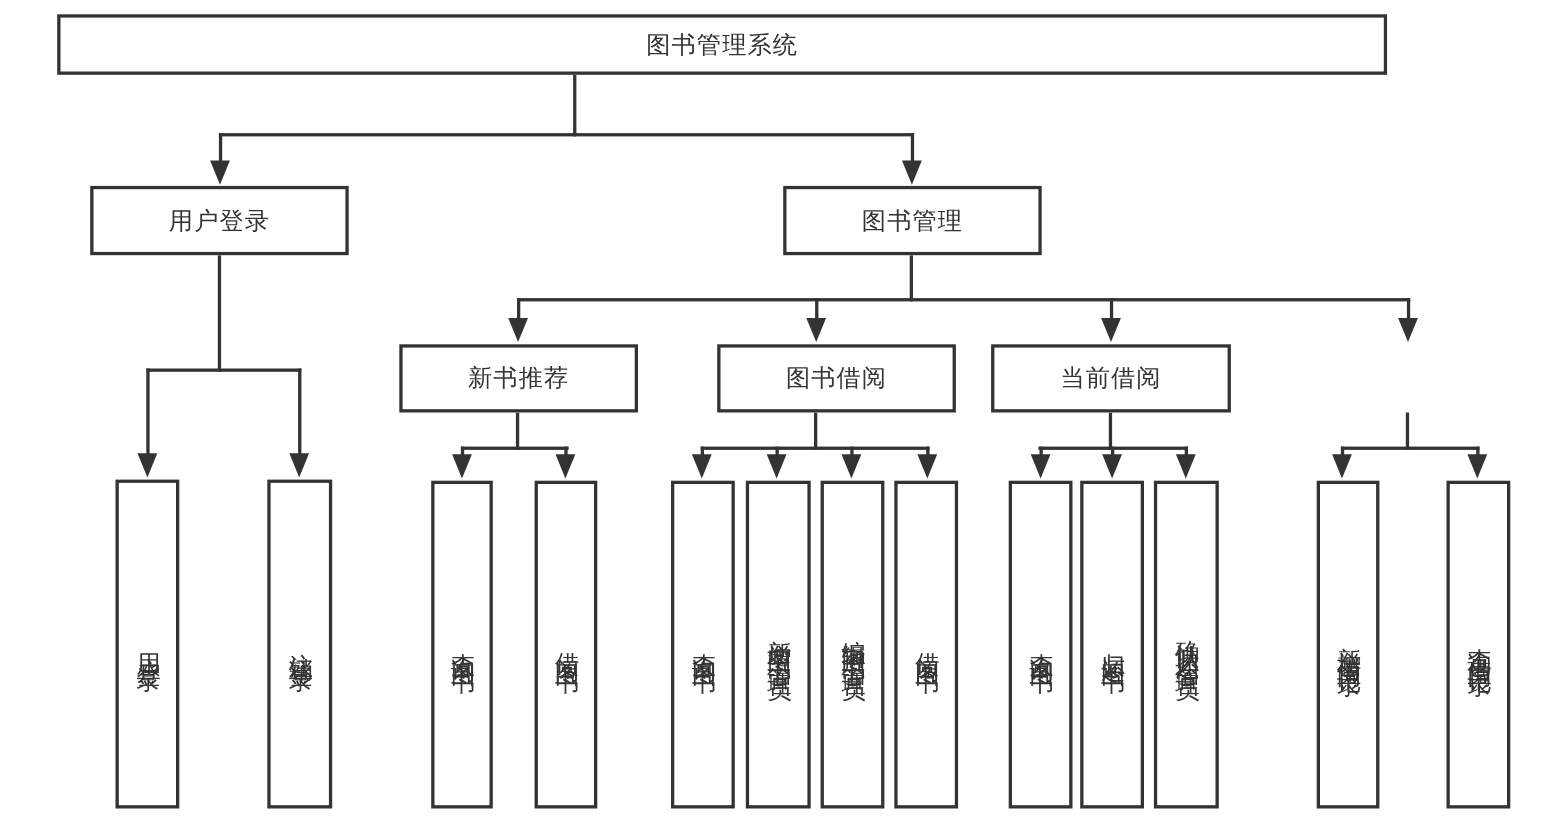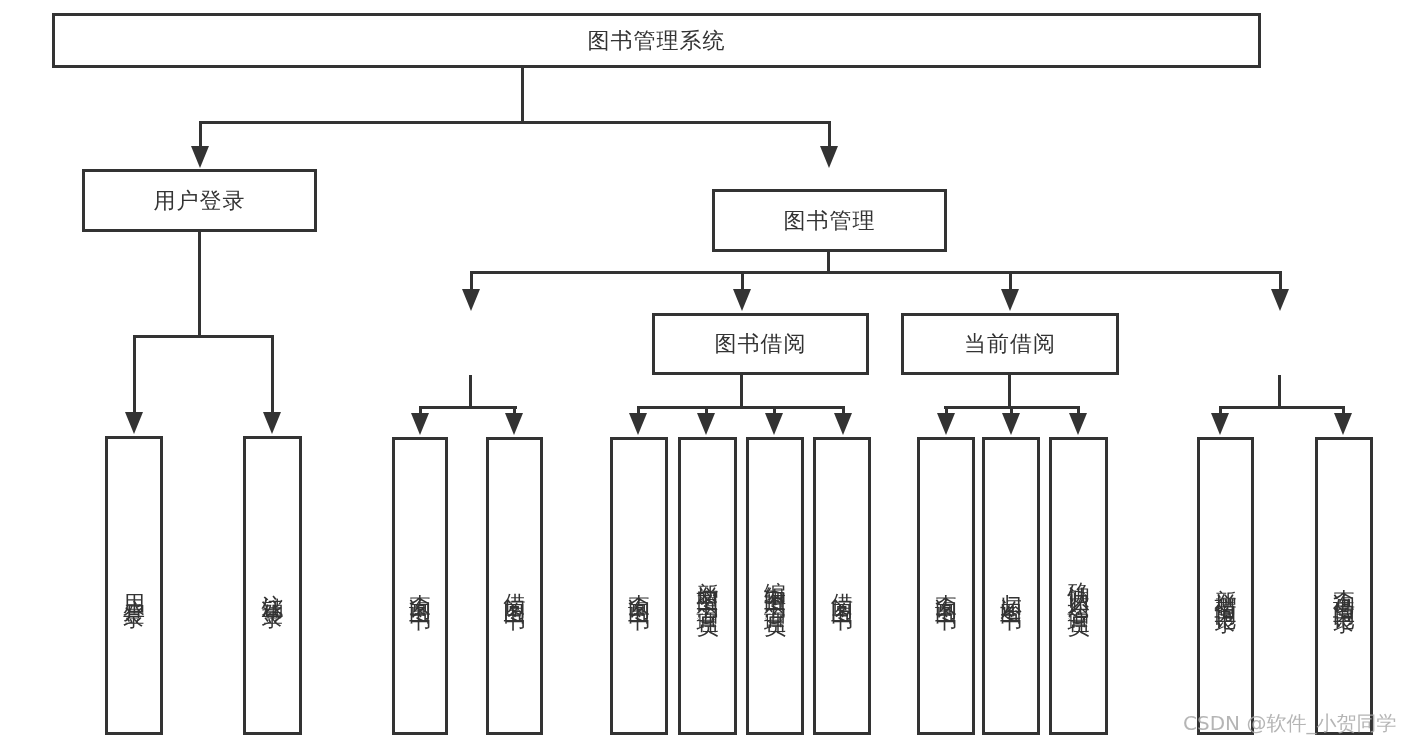--- a/index.html
+++ b/index.html
@@ -187,22 +187,23 @@
       <div class="head"></div>
     </div>
   <div class="arrow" style="left:1334px;top:406px;height:29px;">
       <div class="stem"></div>
       <div class="head"></div>
     </div>
 
   <div class="box hbox" style="left:20px;top:13px;width:1209px;height:55px;margin-left:32px;">图书管理系统</div>
 
   <div class="box hbox" style="left:82px;top:169px;width:235px;height:63px;">用户登录</div>
-  <div class="box hbox" style="left:712px;top:169px;width:235px;height:63px;margin-top:20px;">图书管理</div>
-
+  <div class="box hbox" style="left:712px;top:169px;width:235px;height:63px;">图书管理</div>
+
+  <div class="box hbox" style="left:363px;top:313px;width:217px;height:62px;">新书推荐</div>
   <div class="box hbox" style="left:633px;top:313px;width:217px;height:62px;margin-left:19px;">图书借阅</div>
   <div class="box hbox" style="left:901px;top:313px;width:218px;height:62px;">当前借阅</div>
 
   <div class="box vbox" style="left:105px;top:436px;width:58px;height:299px;">用户登录</div>
   <div class="box vbox" style="left:243px;top:436px;width:59px;height:299px;">注销登录</div>
 
   <div class="box vbox" style="left:392px;top:437px;width:56px;height:298px;">查询图书</div>
   <div class="box vbox" style="left:486px;top:437px;width:57px;height:298px;">借阅图书</div>
 
   <div class="box vbox" style="left:610px;top:437px;width:58px;height:298px;">查询图书</div>
@@ -210,15 +211,14 @@
   <div class="box vbox" style="left:746px;top:437px;width:58px;height:298px;">编辑图书（管理员）</div>
   <div class="box vbox" style="left:813px;top:437px;width:58px;height:298px;">借阅图书</div>
 
   <div class="box vbox" style="left:917px;top:437px;width:58px;height:298px;">查询图书</div>
   <div class="box vbox" style="left:982px;top:437px;width:58px;height:298px;">归还图书</div>
   <div class="box vbox" style="left:1049px;top:437px;width:59px;height:298px;">确认归还（管理员）</div>
 
   <div class="box vbox" style="left:1197px;top:437px;width:57px;height:298px;">新增借阅记录</div>
   <div class="box vbox" style="left:1315px;top:437px;width:58px;height:298px;">查询借阅记录</div>
 
-  <div class="watermark">CSDN @软件_小贺同学</div>
 
 </div>
 
 </body></html>

